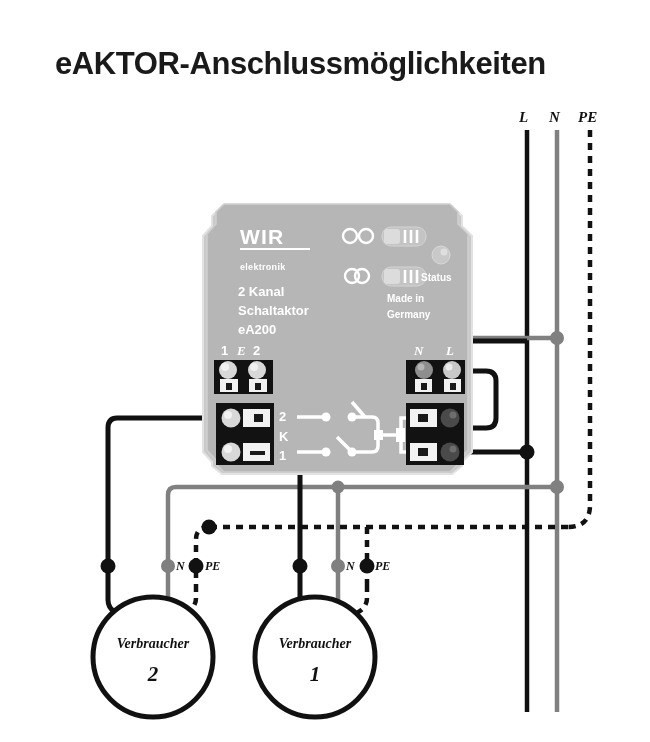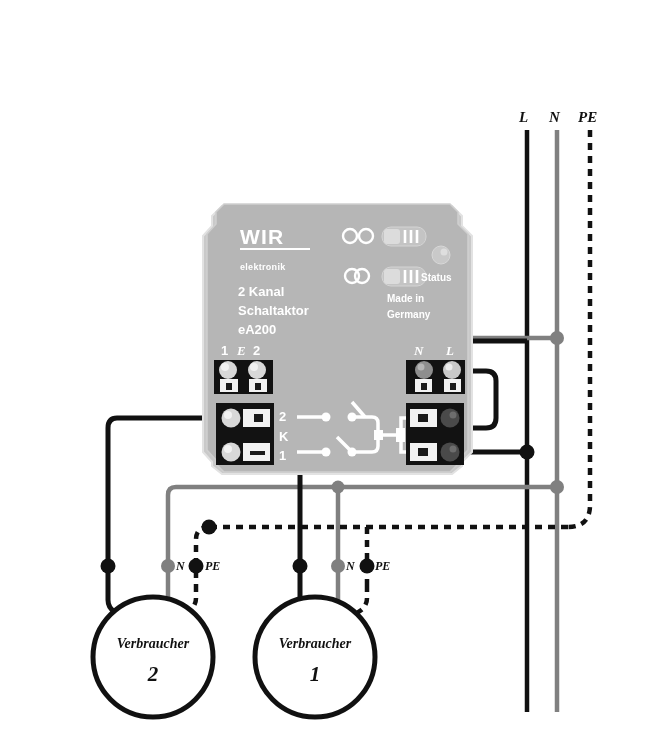--- a/index.html
+++ b/index.html
@@ -100,20 +100,21 @@
     font-weight: 700;
     font-size: 13px;
     fill: #ffffff;
   }
 </style>
 </head>
 <body>
 
 <div id="page">
 
+  <div id="page-title">eAKTOR-Anschlussmöglichkeiten</div>
 
   <svg id="diagram" width="650" height="742" viewBox="0 0 650 742">
 
     <g>
 
       <path d="M590,130 L590,505 Q590,527 568,527" fill="none" stroke="#111111" stroke-width="4.5" stroke-dasharray="7,6"></path>
       <line x1="590" y1="130" x2="590" y2="712" stroke="#ffffff" stroke-width="0"></line>
 
       <line x1="557" y1="130" x2="557" y2="712" stroke="#808080" stroke-width="4.5"></line>
 

